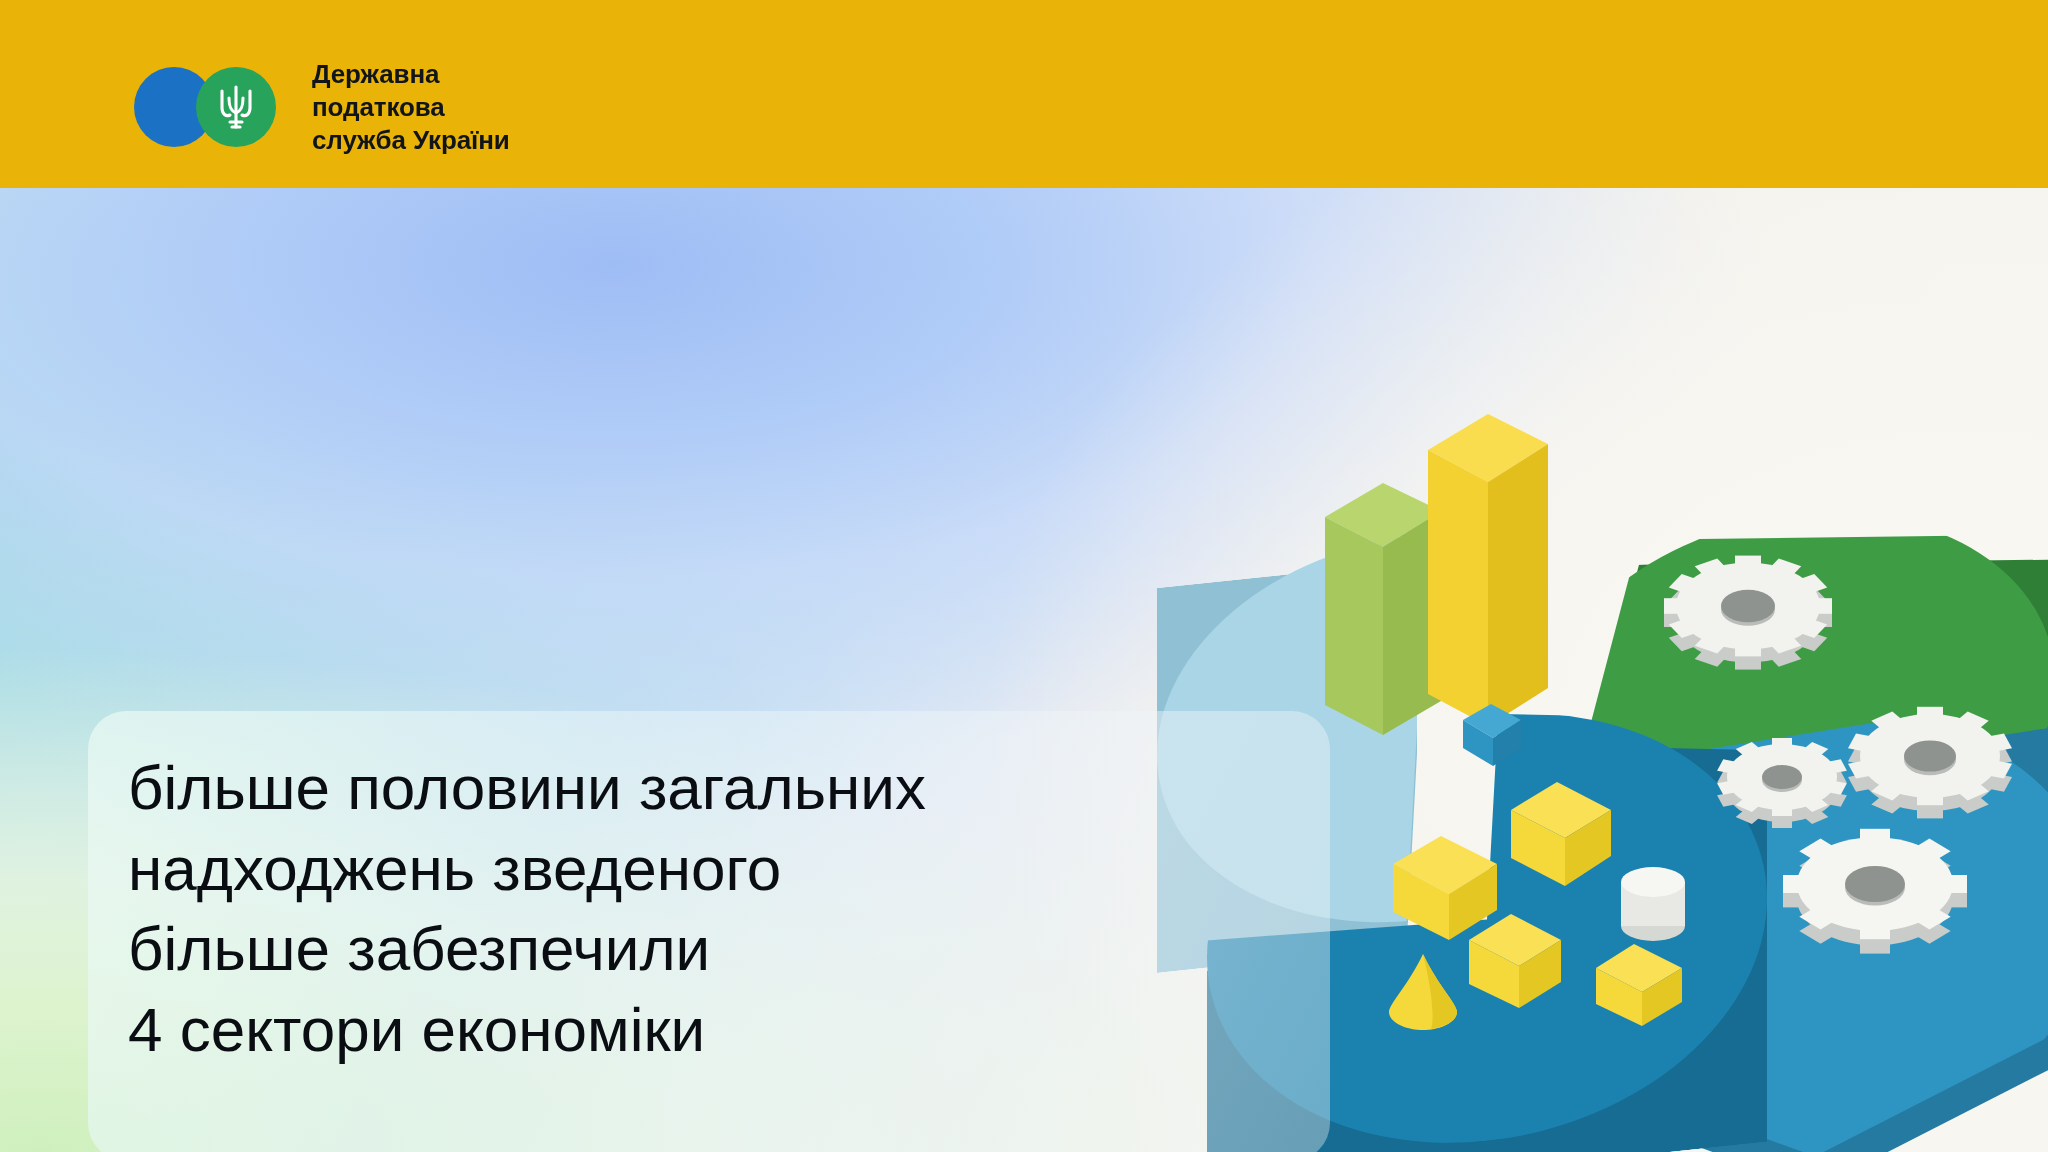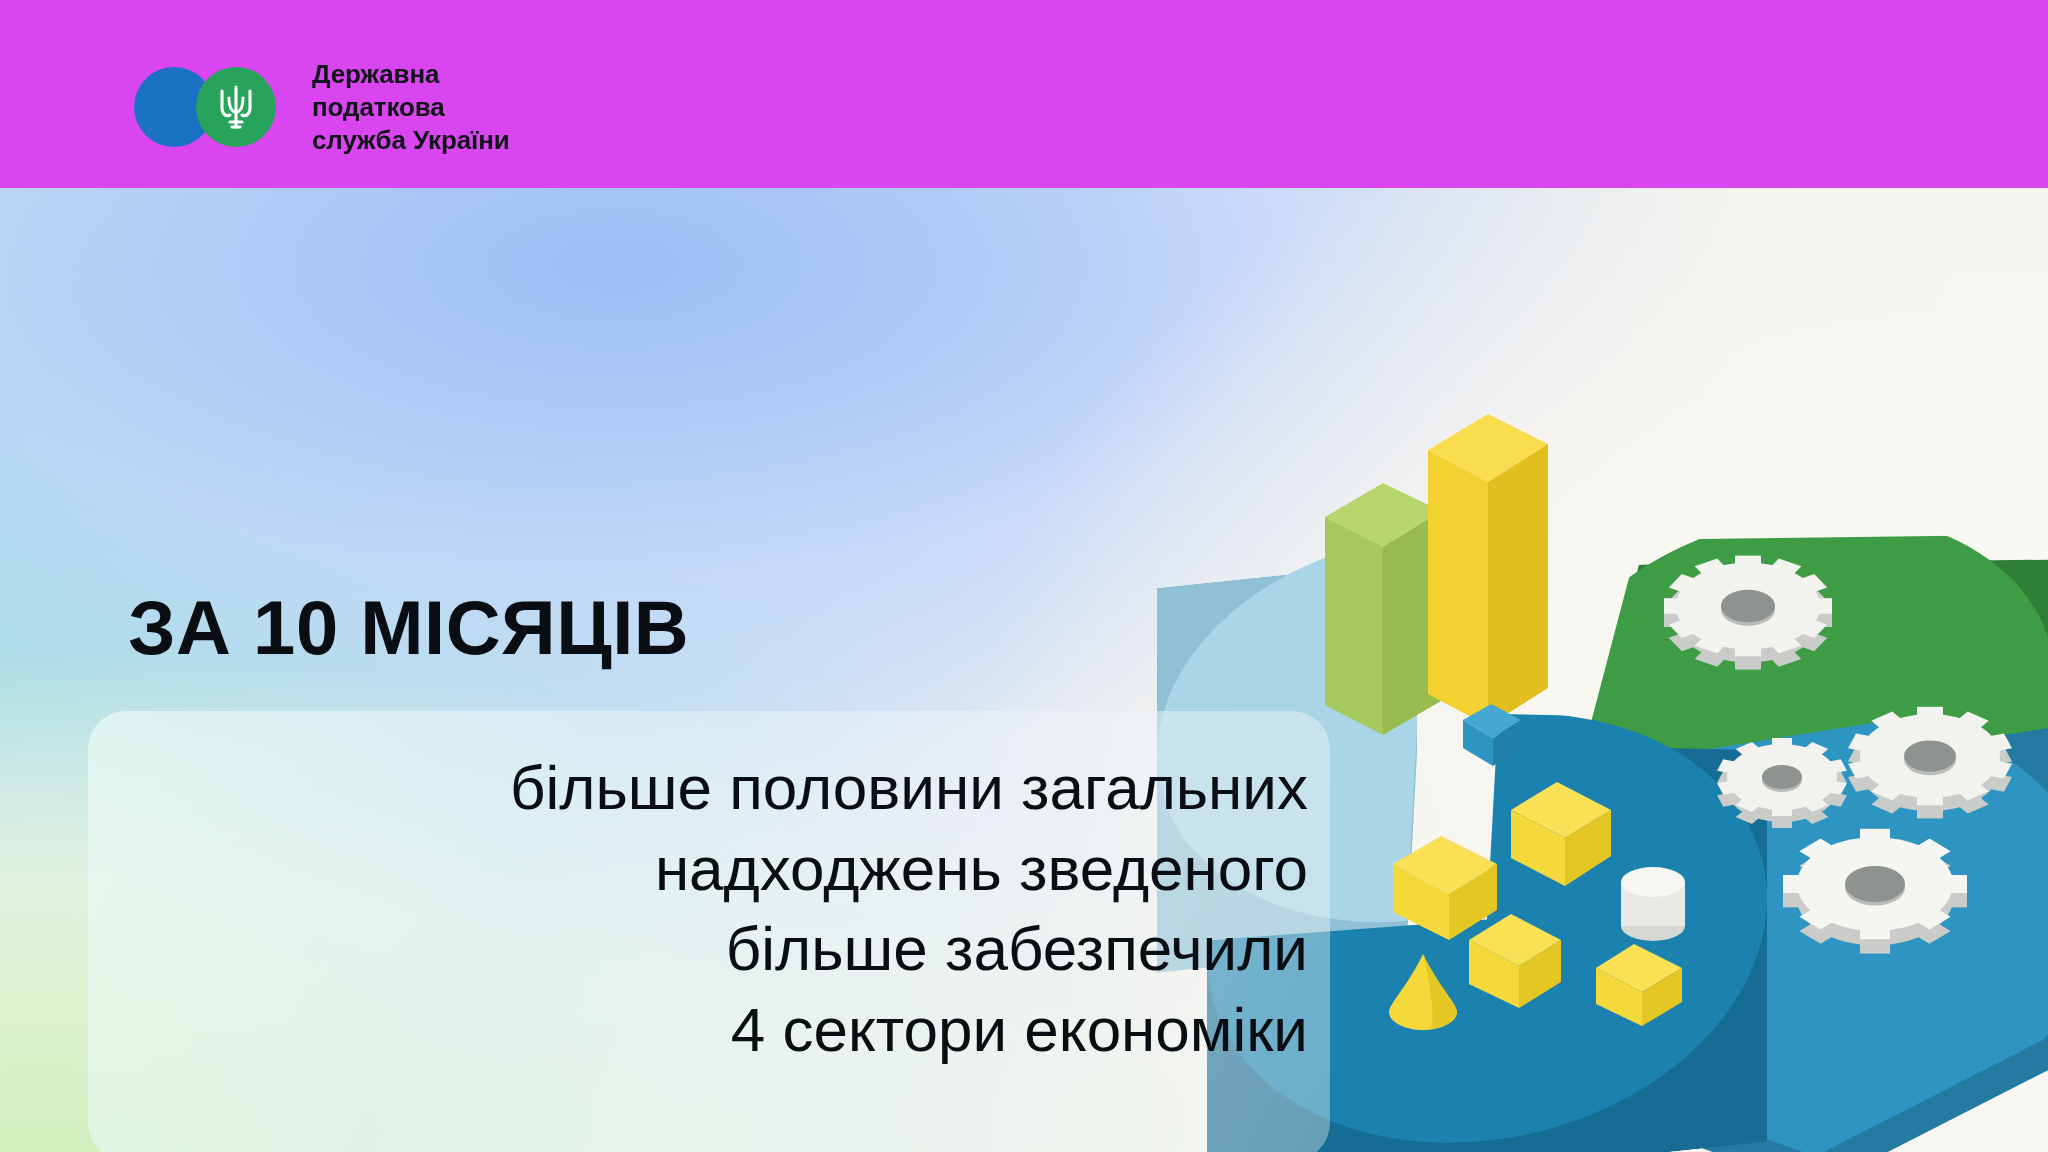--- a/index.html
+++ b/index.html
@@ -17,21 +17,21 @@
     overflow: hidden;
     background: #ffffff;
   }
 
   
   .header {
     position: absolute;
     left: 0; top: 0;
     width: 2048px;
     height: 188px;
-    background: #d946ef;
+    background: #eab308;
     z-index: 40;
   }
   .logo-wrap {
     position: absolute;
     left: 134px;
     top: 58px;
     display: flex;
     align-items: center;
   }
   .logo-marks {
@@ -115,21 +115,20 @@
   .body-text {
     position: absolute;
     left: 128px;
     top: 560px;
     width: 1180px;
     font-size: 62px;
     line-height: 1.30;
     color: #0A0D11;
     font-weight: normal;
     z-index: 20;
-    text-align: right;
   }
   .body-line { display: block; white-space: nowrap; }
   .body-line.bold { font-weight: normal; }
 
   
   .pie-stage {
     position: absolute;
     left: 1195px;
     top: 30px;
     width: 860px;
@@ -505,21 +504,20 @@
           <ellipse cx="43" cy="70" rx="32" ry="15" fill="#D6D8D3"></ellipse>
           <rect x="11" y="26" width="64" height="44" fill="#E8E9E5"></rect>
           <ellipse cx="43" cy="26" rx="32" ry="15" fill="#F6F6F3"></ellipse>
         </svg>
       </div>
 
     </div>
 
     <div class="glass-card"></div>
 
-    <div class="headline">ЗА 10 МІСЯЦІВ</div>
 
     <div class="body-text">
       <span class="body-line">більше половини загальних</span>
       <span class="body-line">надходжень зведеного</span>
       <span class="body-line">більше забезпечили</span>
       <span class="body-line bold">4 сектори економіки</span>
     </div>
 
   </div>
 </div>

